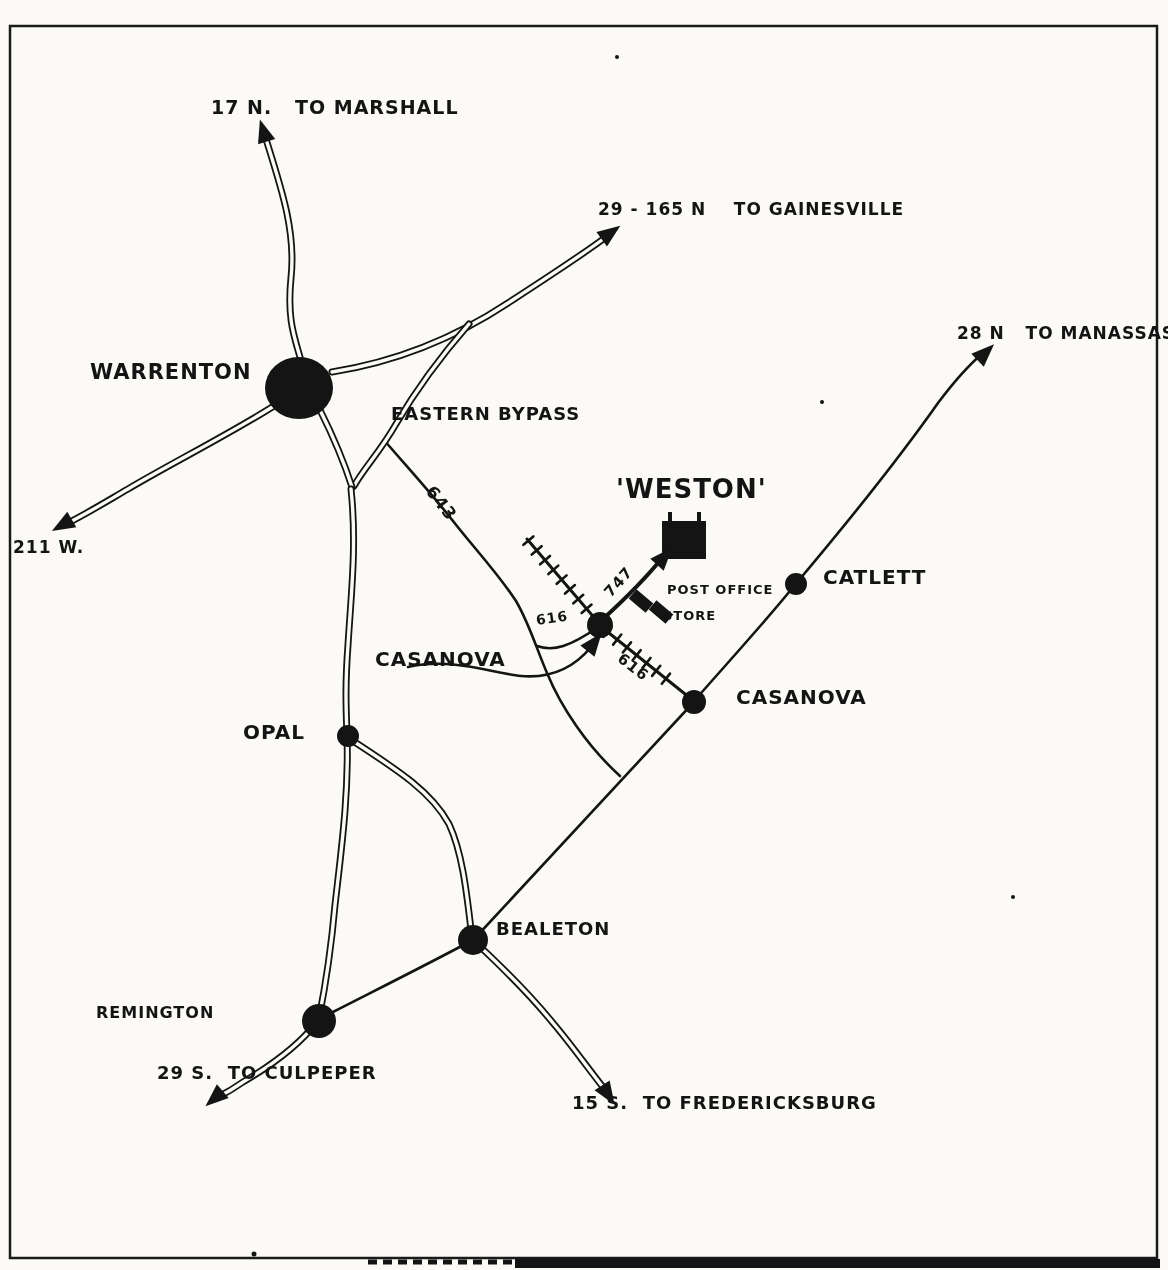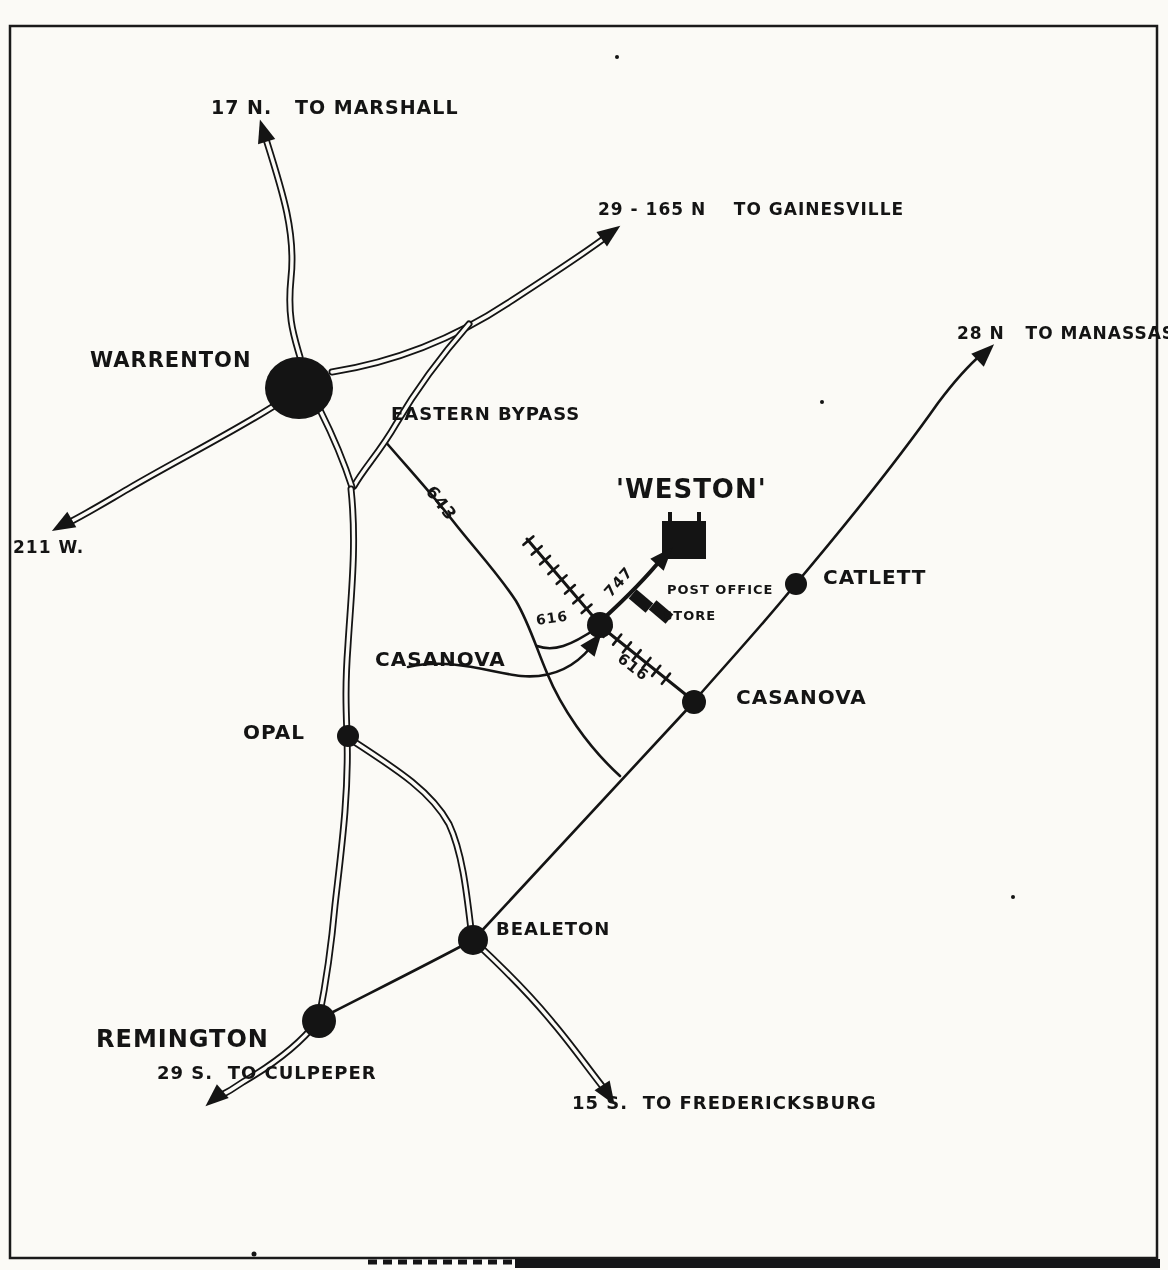--- a/index.html
+++ b/index.html
@@ -135,31 +135,31 @@
       <circle class="ink" cx="617" cy="57" r="2"></circle>
       <path d="M 368,1262 L 540,1262" stroke="#141414" stroke-width="5" stroke-dasharray="9 6" fill="none"></path>
       <rect class="ink" x="515" y="1259" width="645" height="9"></rect>
     </g>
   </svg>
 
   <div class="lbl" style="left:211px;top:98px;font-size:19px">17 N.   TO MARSHALL</div>
   <div class="lbl" style="left:598px;top:201px;font-size:17px">29 - 165 N    TO GAINESVILLE</div>
   <div class="lbl" style="left:957px;top:325px;font-size:17px">28 N   TO MANASSAS</div>
   <div class="lbl" style="left:13px;top:539px;font-size:17px">211 W.</div>
-  <div class="lbl" style="left:90px;top:350px;font-size:21px">WARRENTON</div>
+  <div class="lbl" style="left:90px;top:362px;font-size:21px">WARRENTON</div>
   <div class="lbl" style="left:391px;top:405px;font-size:18px">EASTERN BYPASS</div>
   <div class="lbl rot" style="left:436px;top:483px;font-size:17px;transform:rotate(52deg)">643</div>
   <div class="lbl" style="left:616px;top:476px;font-size:26px">'WESTON'</div>
   <div class="lbl" style="left:613px;top:585px;font-size:15px;transform:rotate(-48deg);transform-origin:0 100%">747</div>
   <div class="lbl" style="left:667px;top:583px;font-size:13px">POST OFFICE</div>
   <div class="lbl" style="left:663px;top:609px;font-size:13px">STORE</div>
   <div class="lbl" style="left:823px;top:567px;font-size:20px">CATLETT</div>
   <div class="lbl" style="left:375px;top:649px;font-size:20px">CASANOVA</div>
   <div class="lbl rot" style="left:535px;top:613px;font-size:14px;transform:rotate(-8deg)">616</div>
   <div class="lbl rot" style="left:624px;top:651px;font-size:15px;transform:rotate(38deg)">616</div>
   <div class="lbl" style="left:736px;top:687px;font-size:20px">CASANOVA</div>
   <div class="lbl" style="left:243px;top:722px;font-size:20px">OPAL</div>
   <div class="lbl" style="left:496px;top:920px;font-size:18px">BEALETON</div>
-  <div class="lbl" style="left:96px;top:1027px;font-size:24px">REMINGTON</div>
+  <div class="lbl" style="left:96px;top:1005px;font-size:16px">REMINGTON</div>
   <div class="lbl" style="left:157px;top:1064px;font-size:18px">29 S.  TO CULPEPER</div>
   <div class="lbl" style="left:572px;top:1094px;font-size:18px">15 S.  TO FREDERICKSBURG</div>
 
 </div>
 
 </body></html>

